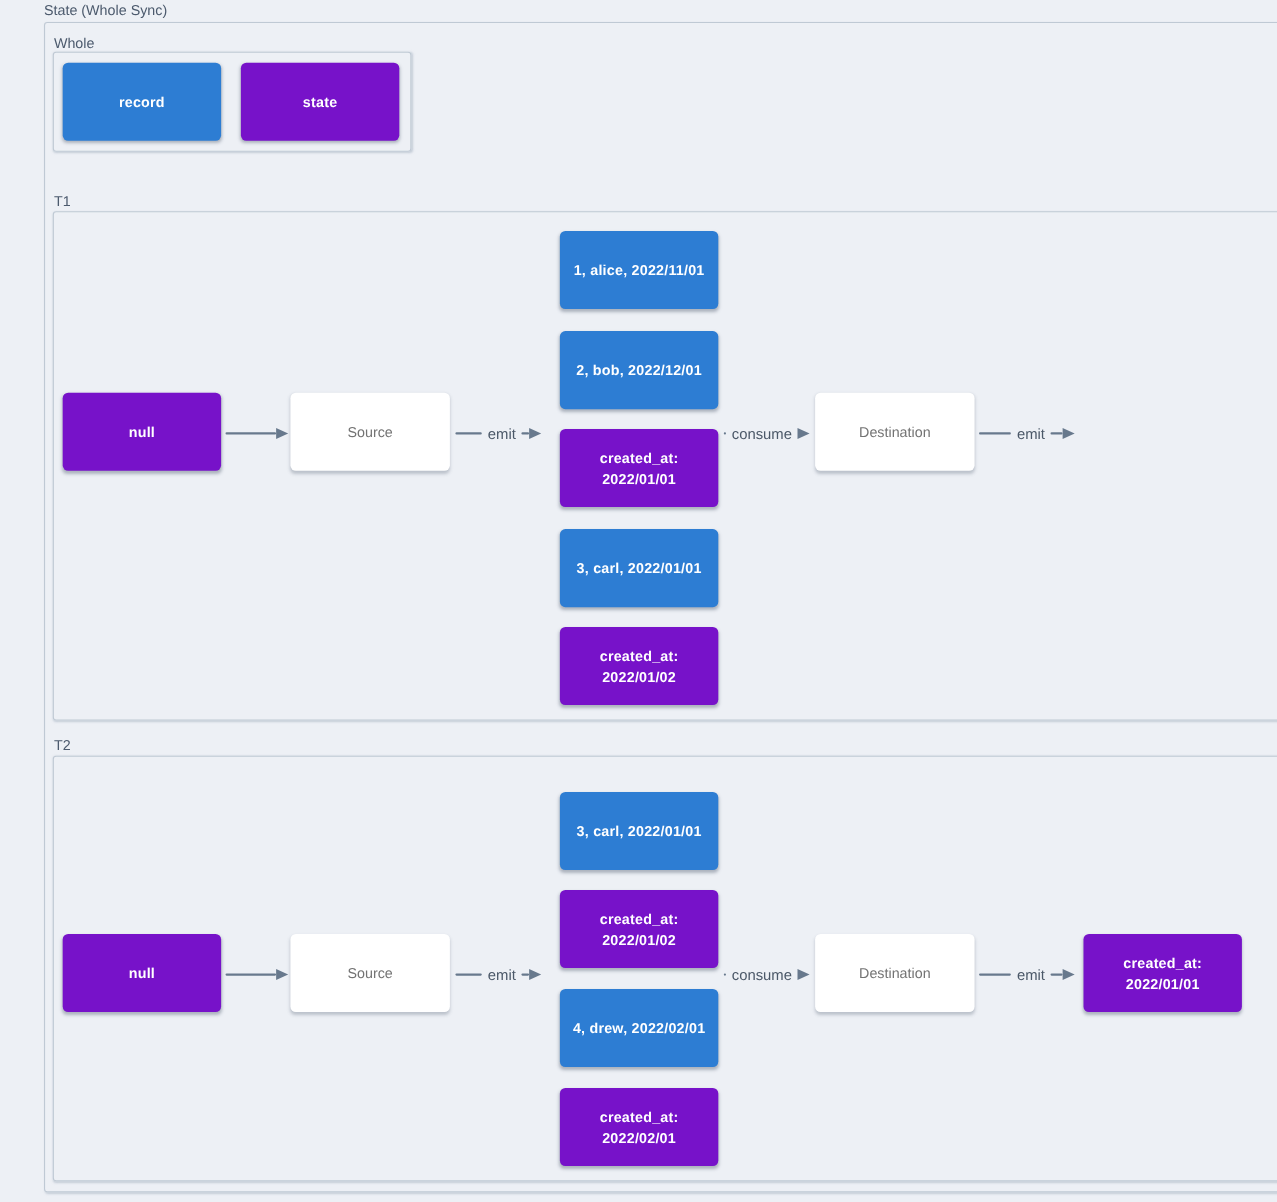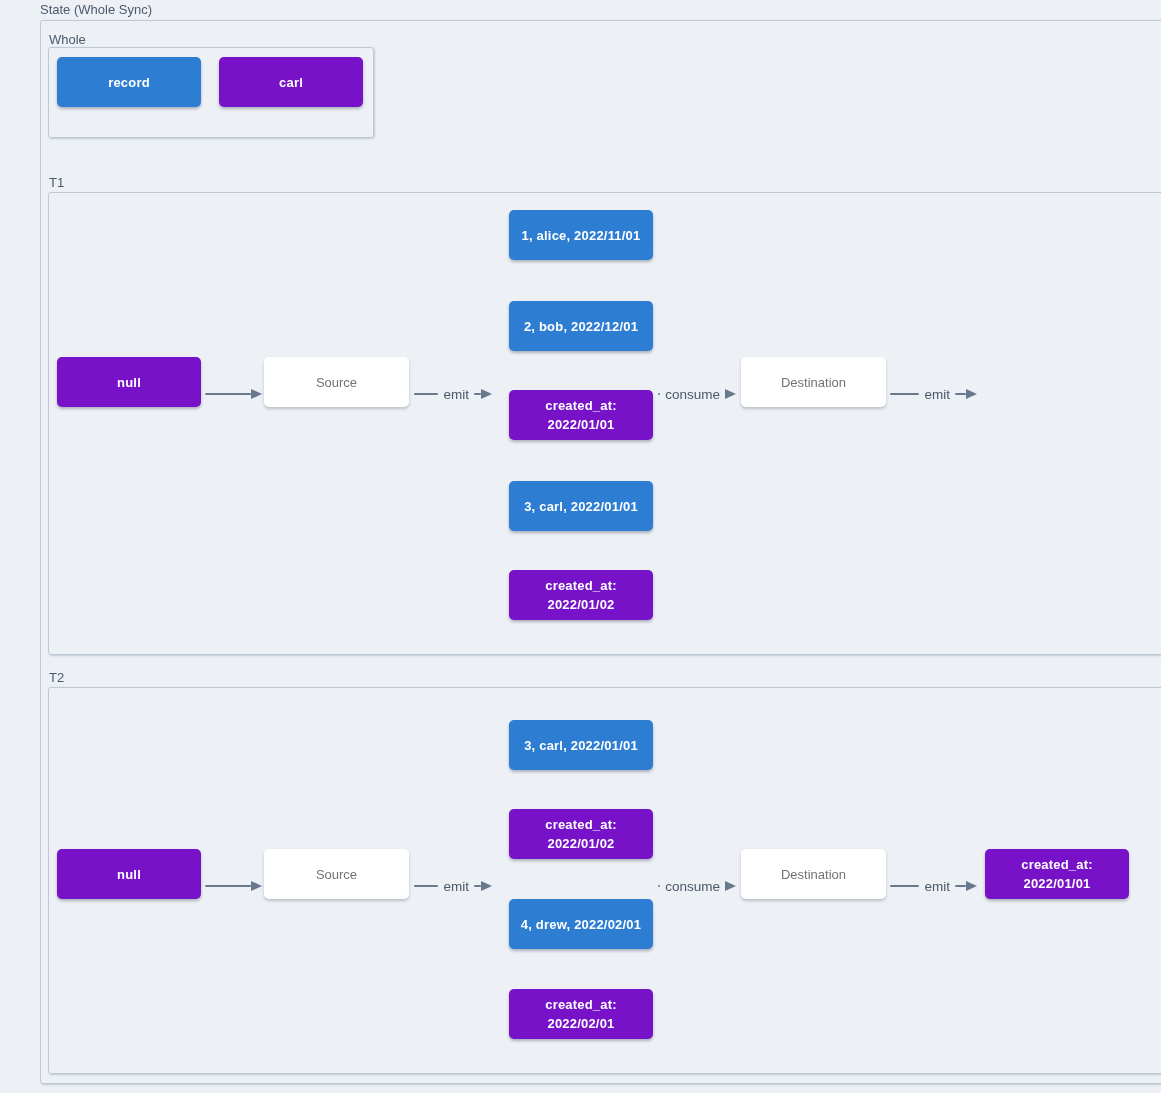--- a/index.html
+++ b/index.html
@@ -21,21 +21,21 @@
     white-space: nowrap;
   }
   .group-box {
     position: absolute;
     border: 1px solid #bfc9d4;
     border-radius: 3px;
     box-shadow: 1px 1px 2px rgba(145,160,178,0.45);
   }
   .node {
     position: absolute;
-    width: 144px; height: 50px;
+    width: 144px; height: 71px;
     border-radius: 5px;
     display: flex; align-items: center; justify-content: center;
     text-align: center;
     font-size: 13px; line-height: 19px;
     white-space: pre-line;
     box-shadow: 0 2px 3px rgba(73,86,105,0.40);
   }
   .record { background: #2d7dd3; color: #ffffff; font-weight: bold; letter-spacing: 0.2px; }
   .state  { background: #7712c9; color: #ffffff; font-weight: bold; letter-spacing: 0.2px; }
   .io {
@@ -78,21 +78,21 @@
 
 <div class="canvas">
 
   <div class="group-label" style="left:8px; top:2px;">State (Whole Sync)</div>
   <div class="group-box" style="left:8px; top:20px; width:1142px; height:1062px;"></div>
   <div class="badge">1</div>
 
   <div class="group-label" style="left:17px; top:32px;">Whole</div>
   <div class="group-box" style="left:16px; top:47px; width:324px; height:89px;"></div>
   <div class="node record" style="left:25px; top:57px;">record</div>
-  <div class="node state" style="left:187px; top:57px;">carl</div>
+  <div class="node state" style="left:187px; top:57px;">state</div>
 
   <div class="group-label" style="left:17px; top:175px;">T1</div>
   <div class="group-box" style="left:16px; top:192px; width:1118px; height:461px;"></div>
 
   <div class="node state" style="left:25px; top:357px;">null</div>
 
   <div class="arrow" style="left:173px; top:385px; width:57px;">
     <i class="line grow"></i>
     <i class="head"></i>
   </div>

